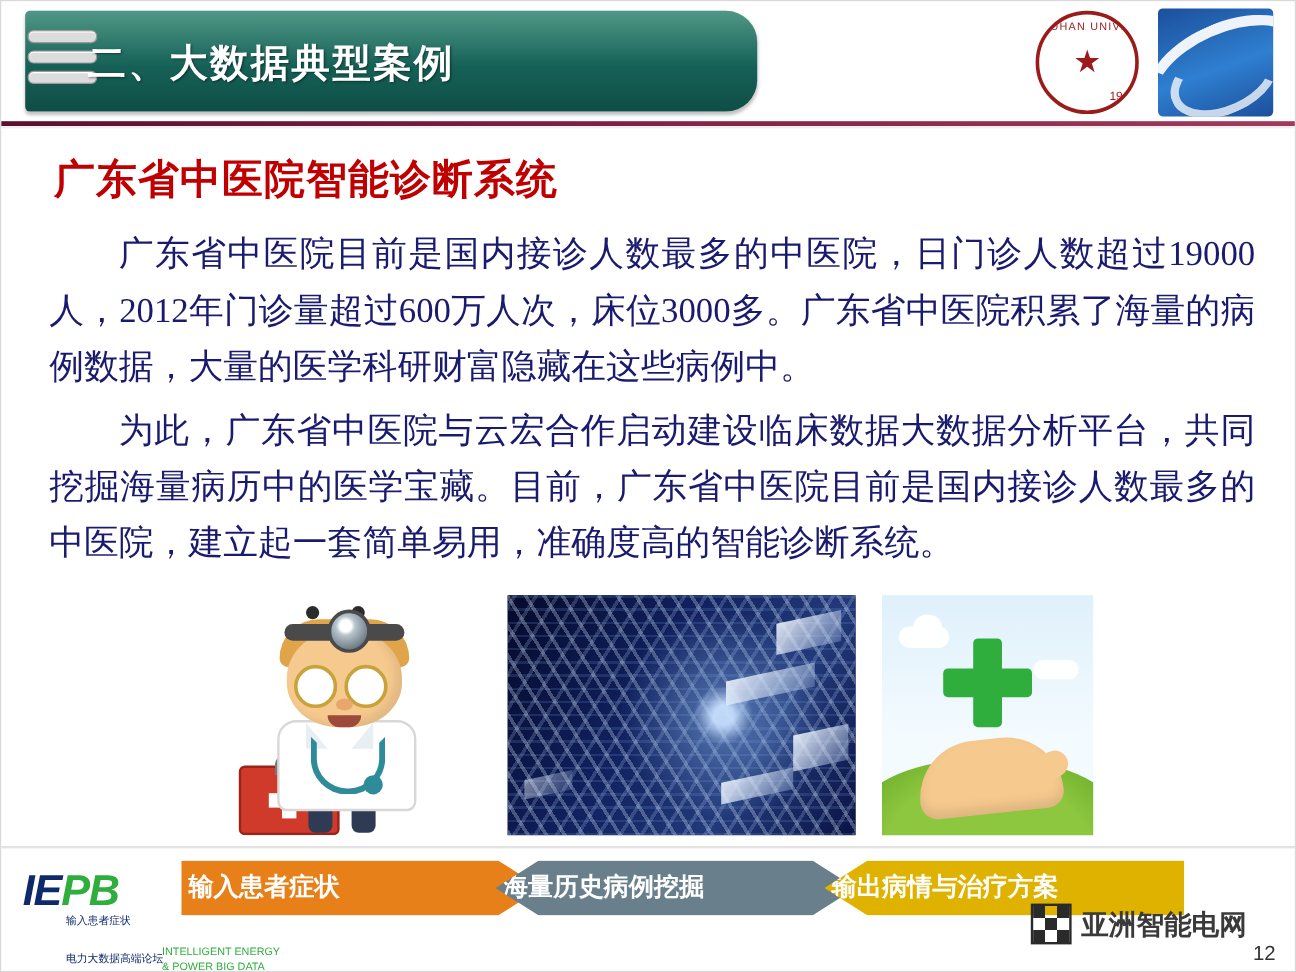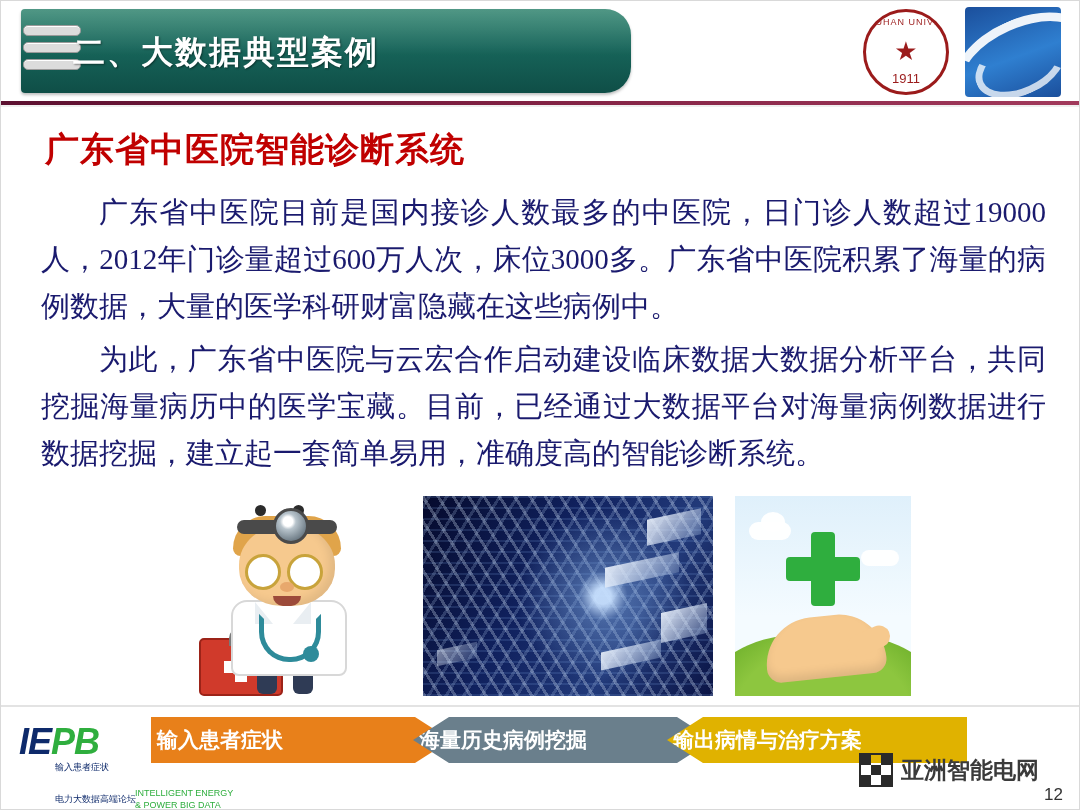--- a/index.html
+++ b/index.html
@@ -127,22 +127,22 @@
     left: 50%;
     top: 50%;
     transform: translate(-50%,-55%);
     font-size: 26px;
     line-height: 1;
   }
   .logo-univ .year {
     position: absolute;
     left: 0; right: 0;
     bottom: 6px;
-    text-align: center;
-    font-size: 13px;
+    text-align: right;
+    font-size: 10px;
   }
   .logo-shield {
     position: absolute;
     right: 20px;
     top: 6px;
     width: 96px;
     height: 90px;
     background: linear-gradient(160deg,#1b4f9c 0%, #2f7fd0 55%, #1b4f9c 100%);
     border-radius: 4px;
     overflow: hidden;
@@ -351,21 +351,21 @@
     height: 46px;
     color: #ffffff;
     font-size: 21px;
     font-weight: bold;
     line-height: 46px;
     white-space: nowrap;
   }
   .chev span { position: relative; left: 6px; }
   .chev.a { left: 0;   width: 300px; background:#e8801a; clip-path: polygon(0 0, 88% 0, 100% 50%, 88% 100%, 0 100%); }
   .chev.b { left: 262px; width: 300px; background:#6a7f8c; clip-path: polygon(0 0, 88% 0, 100% 50%, 88% 100%, 12% 100%, 0 50%, 12% 0); }
-  .chev.c { left: 516px; width: 300px; background:#e0b200; clip-path: polygon(0 0, 100% 0, 100% 100%, 12% 100%, 0 50%, 12% 0); }
+  .chev.c { left: 536px; width: 300px; background:#e0b200; clip-path: polygon(0 0, 100% 0, 100% 100%, 12% 100%, 0 50%, 12% 0); }
 
   
   .footer-rule {
     position: absolute;
     left: 0;
     top: 704px;
     width: 1080px;
     height: 2px;
     background: #e3e3e3;
   }
@@ -461,21 +461,21 @@
     </div>
 
     <div class="header-underline"></div>
     <div class="header-underline-2"></div>
   </div>
 
   <div class="subtitle">广东省中医院智能诊断系统</div>
 
   <div class="body-text">
     <p>广东省中医院目前是国内接诊人数最多的中医院，日门诊人数超过19000人，2012年门诊量超过600万人次，床位3000多。广东省中医院积累了海量的病例数据，大量的医学科研财富隐藏在这些病例中。</p>
-    <p>为此，广东省中医院与云宏合作启动建设临床数据大数据分析平台，共同挖掘海量病历中的医学宝藏。目前，已经通过大数据平台对海量病例数据进行数据挖掘，建立起一套简单易用，准确度高的智能诊断系统。</p>
+    <p>为此，广东省中医院与云宏合作启动建设临床数据大数据分析平台，共同挖掘海量病历中的医学宝藏。目前，广东省中医院目前是国内接诊人数最多的中医院，建立起一套简单易用，准确度高的智能诊断系统。</p>
   </div>
 
   <div class="images">
 
     <div class="img-box img-doctor">
       <div class="doc">
         <div class="case">
           <div class="handle"></div>
           <div class="cross-v"></div>
           <div class="cross-h"></div>

